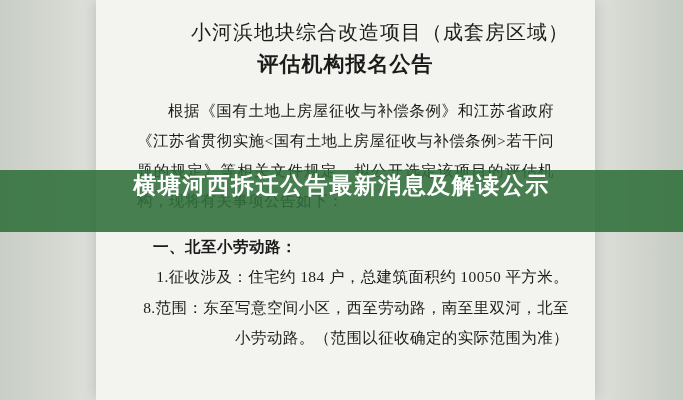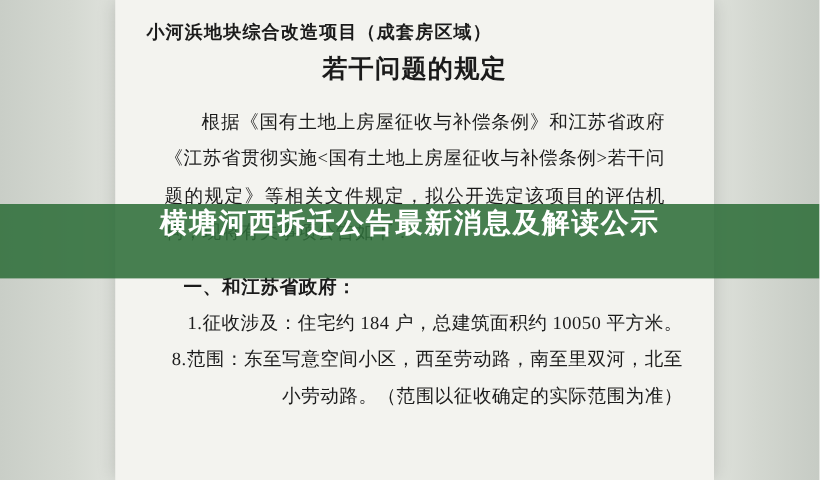--- a/index.html
+++ b/index.html
@@ -43,23 +43,23 @@
     box-shadow: 0 0 14px rgba(0,0,0,0.18);
   }
   .sheet-inner {
     position: absolute;
     left: 0; top: 0; right: 0; bottom: 0;
     padding: 14px 26px 0 26px;
     box-sizing: border-box;
     color: #1b1b1b;
   }
   .doc-title {
-    text-align: left;
-    font-size: 15px;
-    font-weight: bold;
+    text-align: right;
+    font-size: 20px;
+    font-weight: normal;
     letter-spacing: 1px;
     line-height: 1.45;
     margin: 4px 0 0 0;
     font-family: "Liberation Serif", serif;
   }
   .doc-subtitle {
     text-align: center;
     font-size: 21px;
     font-weight: bold;
     letter-spacing: 1px;
@@ -119,25 +119,25 @@
 <div class="page">
 
   <div class="gutter-left"></div>
   <div class="gutter-right"></div>
 
   <div class="sheet">
     <div class="sheet-inner">
 
       <div class="doc-title">小河浜地块综合改造项目（成套房区域）</div>
 
-      <div class="doc-subtitle">若干问题的规定</div>
+      <div class="doc-subtitle">评估机构报名公告</div>
 
       <p class="para indent">根据《国有土地上房屋征收与补偿条例》和江苏省政府《江苏省贯彻实施&lt;国有土地上房屋征收与补偿条例&gt;若干问题的规定》等相关文件规定，拟公开选定该项目的评估机构，现将有关事项公告如下：</p>
 
-      <p class="section-head">一、和江苏省政府：</p>
+      <p class="section-head">一、北至小劳动路：</p>
 
       <p class="list-line">1.征收涉及：住宅约 184 户，总建筑面积约 10050 平方米。</p>
 
       <p class="list-line">8.范围：东至写意空间小区，西至劳动路，南至里双河，北至小劳动路。（范围以征收确定的实际范围为准）</p>
 
     </div>
   </div>
 
   <div class="banner">
     <span class="banner-text">横塘河西拆迁公告最新消息及解读公示</span>

